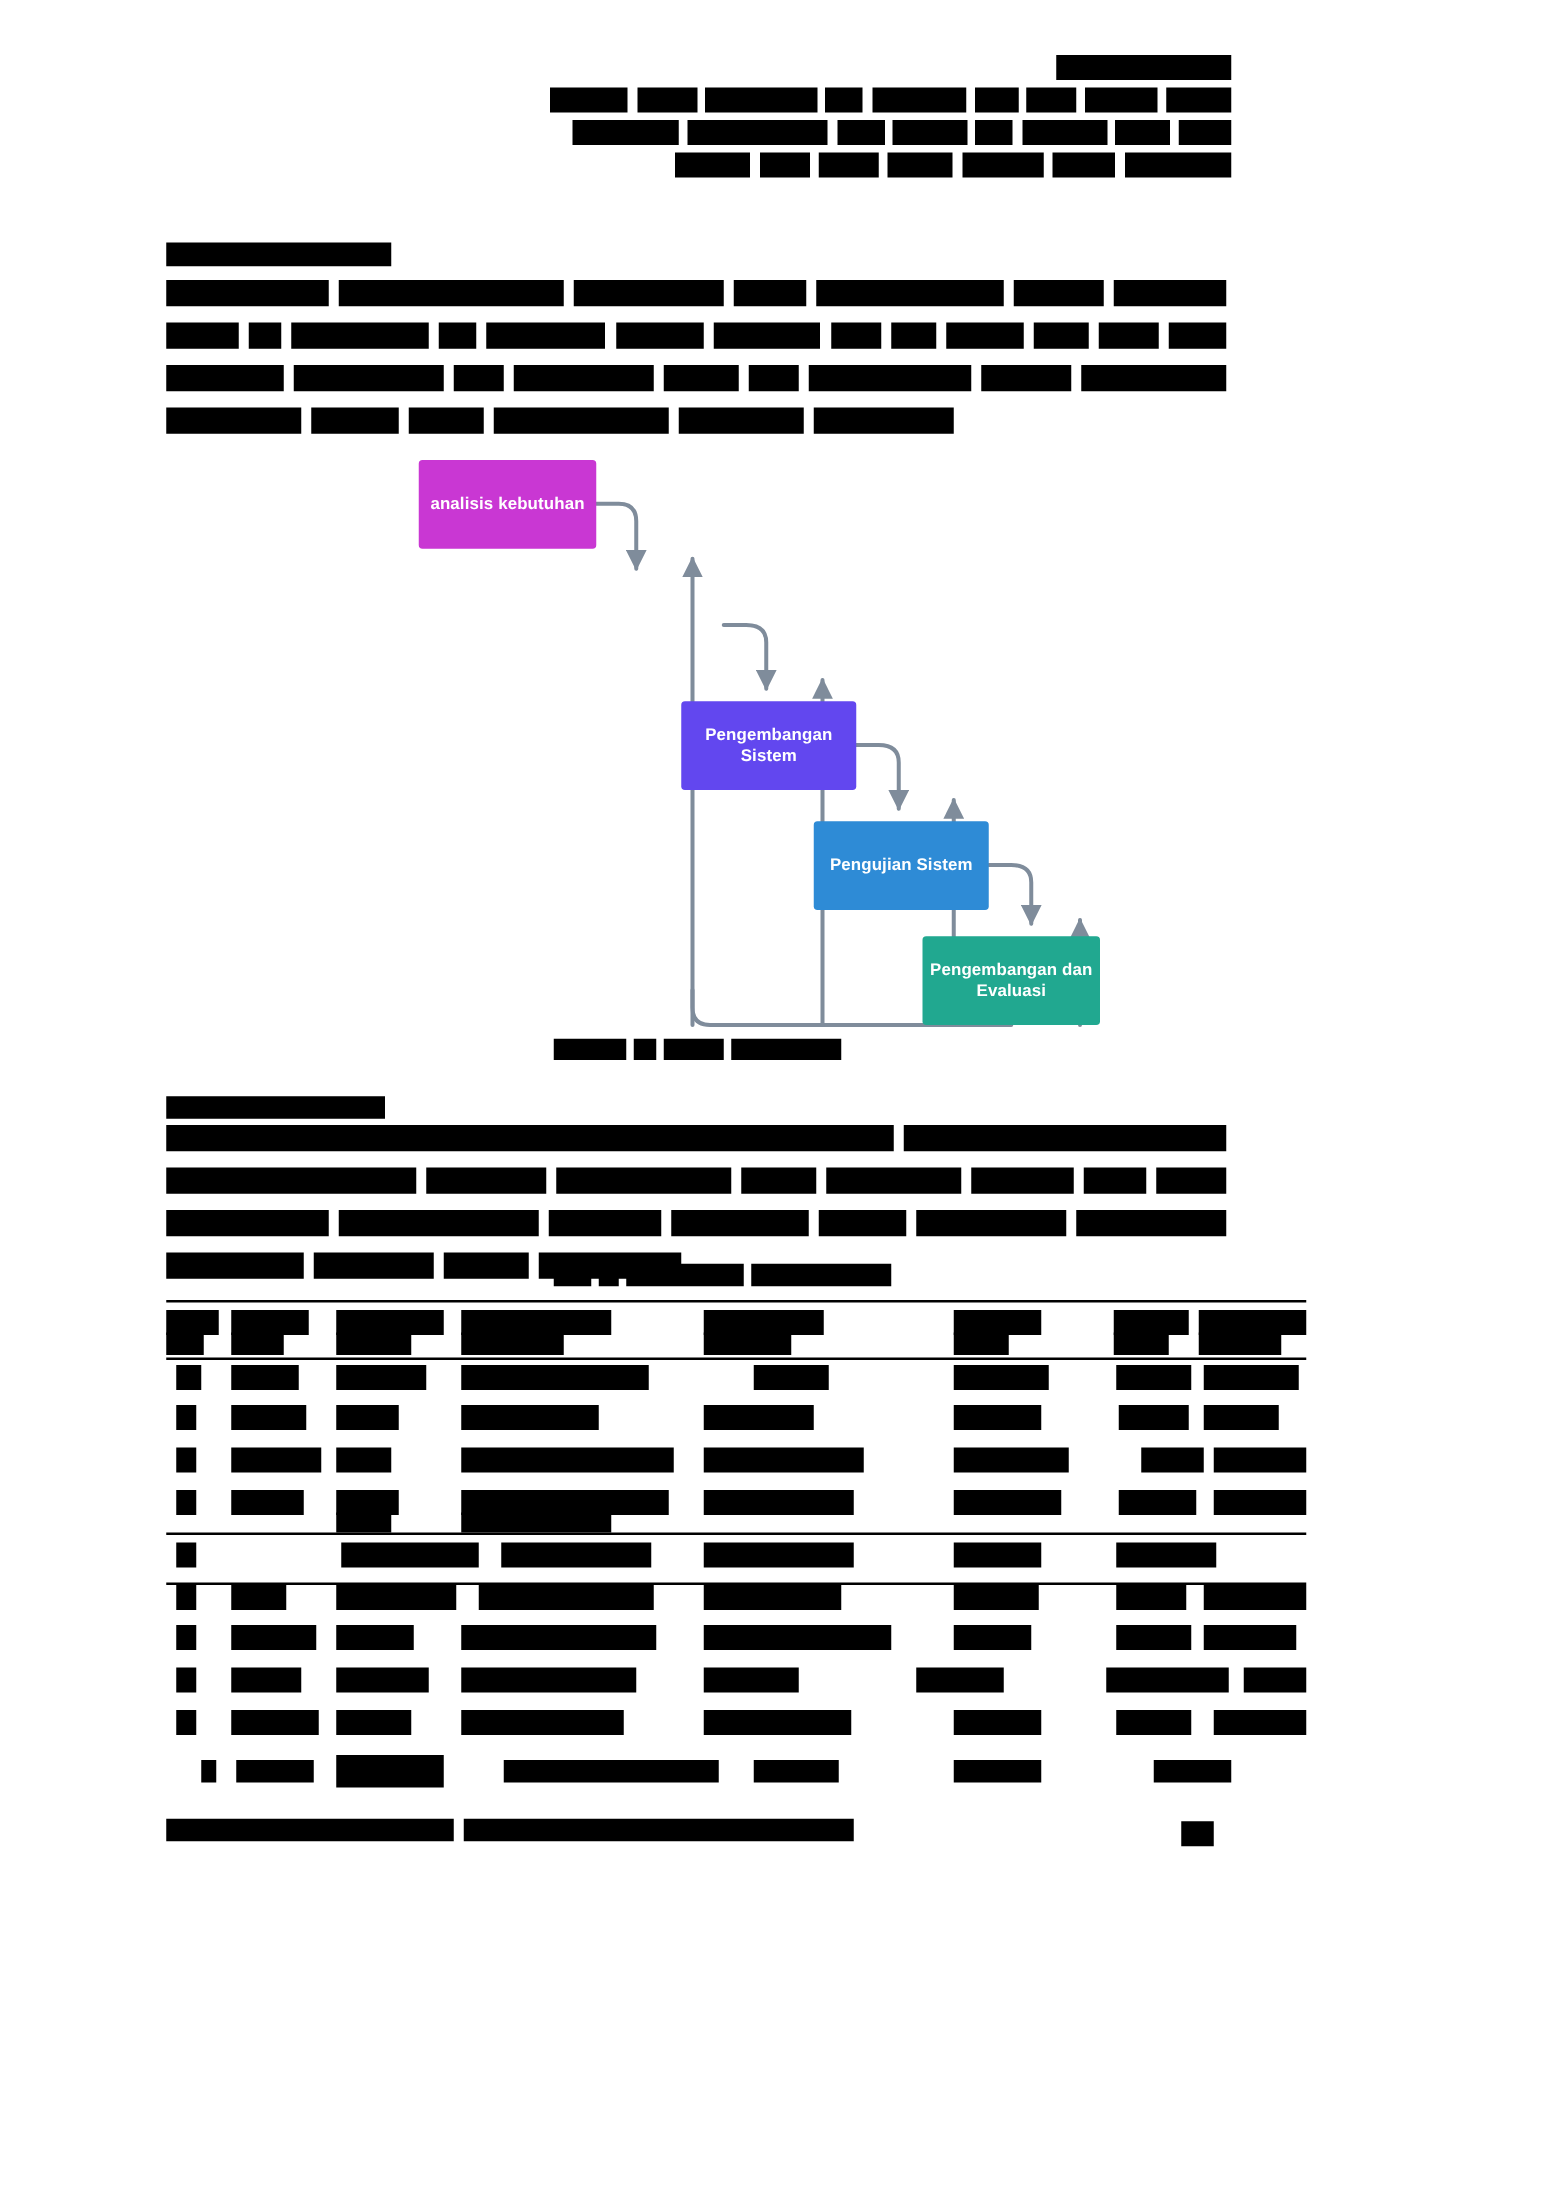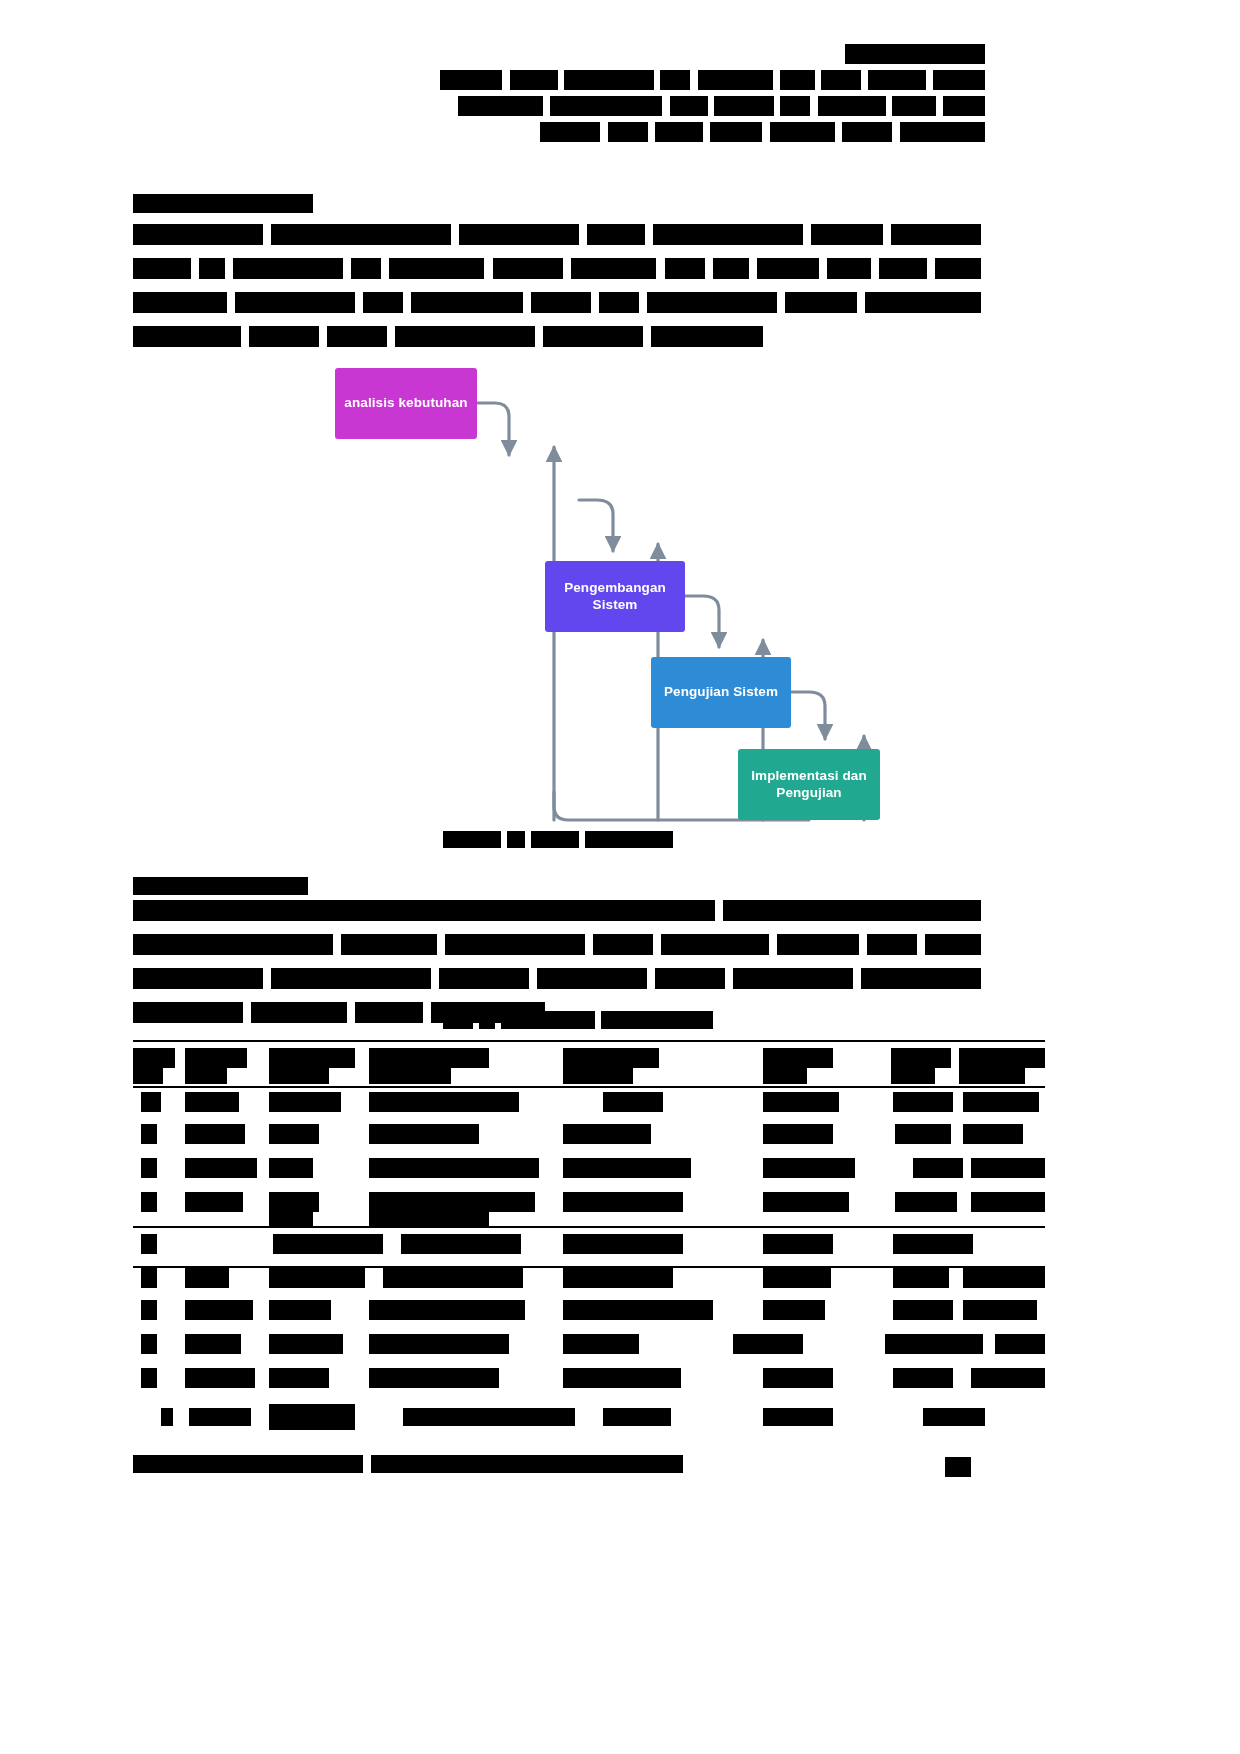--- a/index.html
+++ b/index.html
@@ -222,21 +222,21 @@
     <div class="fc-box" style="left:202px;top:16px;width:142px;height:71px;background:#c937d3;">
       <span>analisis kebutuhan</span>
     </div>
     <div class="fc-box" style="left:412px;top:209px;width:140px;height:71px;background:#6247ef;">
       <span>Pengembangan Sistem</span>
     </div>
     <div class="fc-box" style="left:518px;top:305px;width:140px;height:71px;background:#2e8bd6;">
       <span>Pengujian Sistem</span>
     </div>
     <div class="fc-box" style="left:605px;top:397px;width:142px;height:71px;background:#21a890;">
-      <span>Implementasi dan Pengujian</span>
+      <span>Pengembangan dan Evaluasi</span>
     </div>
   </div>
 
   <div class="block" id="fig-caption">
     <span class="seg" style="left:0px;width:58px;height:17px;"></span>
     <span class="seg" style="left:64px;width:18px;height:17px;"></span>
     <span class="seg" style="left:88px;width:48px;height:17px;"></span>
     <span class="seg" style="left:142px;width:88px;height:17px;"></span>
   </div>
 

